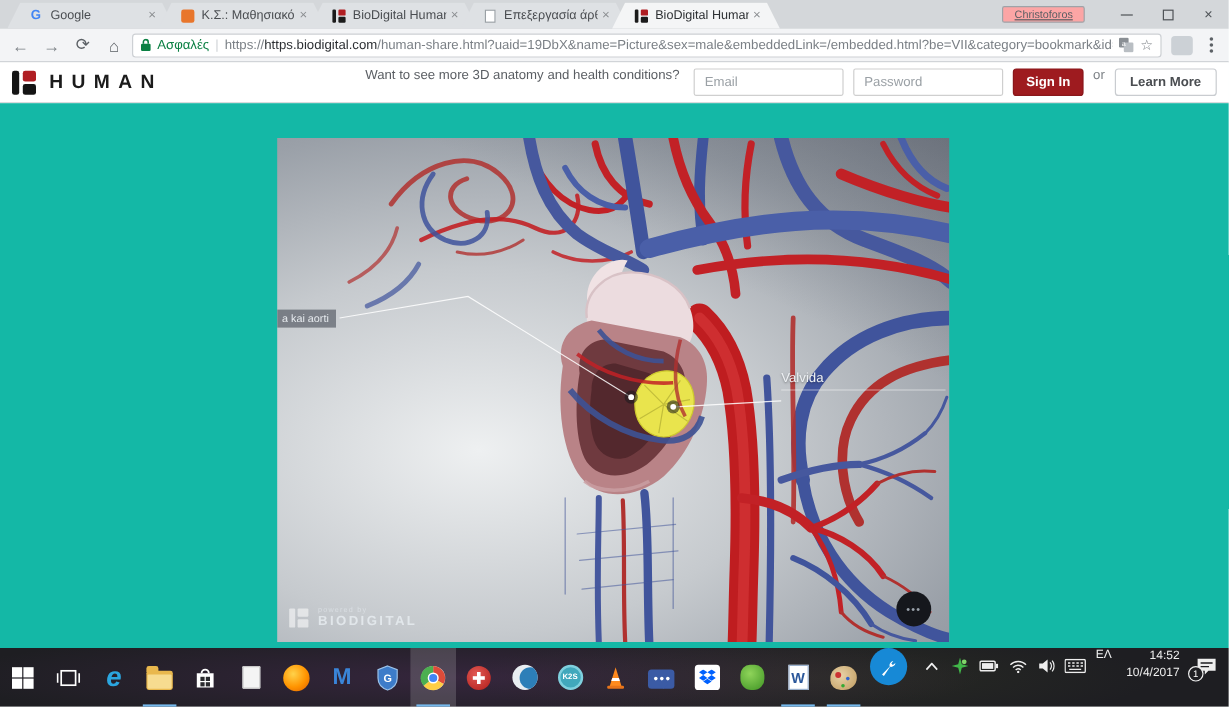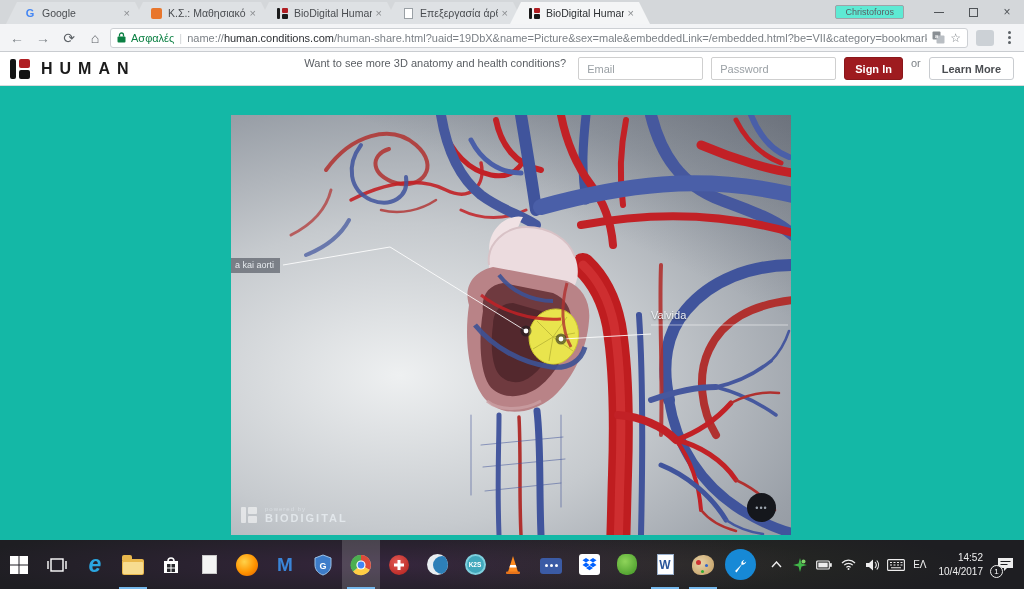--- a/index.html
+++ b/index.html
@@ -19,22 +19,22 @@
   .fav { width:12px; height:12px; margin-right:6px; flex:none; display:flex; align-items:center; justify-content:center; }
   .fav-google { color:#4285f4; font-weight:bold; font-size:11px; }
   .fav-orange { width:11px; height:11px; background:#e8762c; border-radius:2px; }
   .fav-page { width:9px; height:11px; background:#fff; border:1px solid #9aa0a5; }
   .fav-bd { position:relative; width:11px; height:11px; }
   .fav-bd i { position:absolute; background:#1b1b1b; }
   .fav-bd .bar { left:0; top:0; width:3px; height:11px; border-radius:1px; }
   .fav-bd .red { left:5px; top:0; width:6px; height:5px; background:#b01e23; border-radius:1px; }
   .fav-bd .blk { left:5px; top:6px; width:6px; height:5px; border-radius:1px; }
   .winctrl { position:absolute; right:0; top:0; height:24px; display:flex; align-items:center; gap:0; }
-  .profile-badge { background:#5eead4; border:1px solid #9ea3a8; border-radius:2px;
-    font-size:9px; color:#5a5e63; padding:1px 9px; margin-right:18px; }
+  .profile-badge { background:#fca5a5; border:1px solid #9ea3a8; border-radius:2px;
+    font-size:9px; color:#5a5e63; padding:1px 9px; margin-right:18px;text-decoration:underline; }
   .wbtn { width:34px; height:22px; display:flex; align-items:center; justify-content:center; color:#4f5357; font-size:12px; }
   .wbtn .minbar { width:10px; height:1px; background:#4f5357; }
   .wbtn .maxsq { width:9px; height:9px; border:1px solid #4f5357; }
 
   
   .toolbar { height:28px; background:#f3f4f6; border-bottom:1px solid #c9ccd0;
     display:flex; align-items:center; padding:0 6px; gap:4px; }
   .navbtn { width:22px; height:22px; display:flex; align-items:center; justify-content:center;
     color:#7d8287; font-size:14px; }
   .navbtn.dark { color:#5c6166; }
@@ -125,21 +125,21 @@
   .chatapp { position:relative; width:22px; height:16px; background:#3b5ba5; border-radius:3px; margin-top:2px;
     display:flex; align-items:center; justify-content:center; gap:2px; }
   .chatapp i { width:3px; height:3px; background:#fff; border-radius:50%; }
   .chatapp::after { content:""; position:absolute; bottom:-4px; left:9px; border:4px solid transparent; border-top-color:#3b5ba5; }
   .dropbox { width:21px; height:21px; background:#fff; border-radius:3px; display:flex; align-items:center; justify-content:center; }
   .greenapp { width:20px; height:21px; background:radial-gradient(circle at 40% 35%, #8fd45a, #3f9424); border-radius:40% 40% 45% 45%; }
   .wordpage { position:relative; width:17px; height:21px; background:#fff; border:1px solid #9ab0cc;
     display:flex; align-items:center; justify-content:center; color:#2b579a; font-weight:bold; font-size:12px; }
   .paint { width:22px; height:20px; background:radial-gradient(circle at 40% 40%, #e8d3a8, #bf9a5e); border-radius:50% 45% 50% 40%; position:relative; }
   .paint::after { content:""; position:absolute; left:4px; top:5px; width:5px; height:5px; border-radius:50%; background:#c33; box-shadow:8px 3px 0 -1px #36c, 4px 9px 0 -1px #3a3; }
-  .tray { margin-left:auto; display:flex; align-items:center; padding-right:4px; }
+  .tray { margin-left:auto; display:flex; align-items:flex-start; padding-right:4px; }
   .wrench-btn { width:31px; height:31px; border-radius:50%; background:#1789d6; margin-right:8px;
     display:flex; align-items:center; justify-content:center; }
   .tray-ic { width:22px; height:30px; display:flex; align-items:center; justify-content:center; margin:0 1px; }
   .lang { color:#eee; font-size:10px; padding:0 5px; }
   .clock { color:#eee; font-size:10px; text-align:right; line-height:1.35; padding:0 7px; }
   .notif { position:relative; width:30px; height:30px; display:flex; align-items:center; justify-content:center; }
   .notif-badge { position:absolute; left:0; bottom:2px; width:13px; height:13px; border-radius:50%;
     background:#1e1e22; border:1px solid #eee; color:#fff; font-size:8px; display:flex; align-items:center; justify-content:center; }
 </style>
 </head>
@@ -208,21 +208,21 @@
     <span class="navbtn">→</span>
     <span class="navbtn dark">⟳</span>
     <span class="navbtn dark">⌂</span>
     <div class="omnibox">
       <svg class="lock" width="9" height="11" viewBox="0 0 9 11">
         <rect x="0.5" y="4.5" width="8" height="6" rx="1" fill="#0b8043"></rect>
         <path d="M2.5 4.5 V3 a2 2 0 0 1 4 0 V4.5" fill="none" stroke="#0b8043" stroke-width="1.3"></path>
       </svg>
       <span class="sec-label">Ασφαλές</span>
       <span class="sep">|</span>
-      <span class="url"><span>name://</span><b>human.conditions.com</b><span>/human-share.html?uaid=19DbX&amp;name=Picture&amp;sex=male&amp;embeddedLink=/embedded.html?be=VII&amp;category=bookmark&amp;id=VII&amp;sh</span></span>
+      <span class="url"><span>https://</span><b>https.biodigital.com</b><span>/human-share.html?uaid=19DbX&amp;name=Picture&amp;sex=male&amp;embeddedLink=/embedded.html?be=VII&amp;category=bookmark&amp;id=VII&amp;sh</span></span>
       <svg class="omni-ic" width="13" height="13" viewBox="0 0 13 13">
         <rect x="0.5" y="0.5" width="8" height="8" rx="1" fill="#8a8f94"></rect>
         <rect x="4.5" y="4.5" width="8" height="8" rx="1" fill="#b9bec3"></rect>
         <text x="4.5" y="7" font-size="6" fill="#fff" text-anchor="middle">a</text>
       </svg>
       <span class="omni-ic">☆</span>
     </div>
     <span class="ext-btn"></span>
     <span class="menu-dots">
         <i></i>

